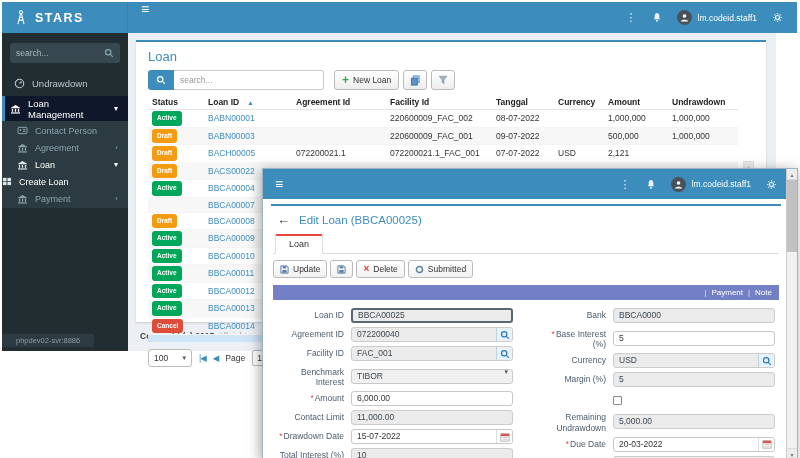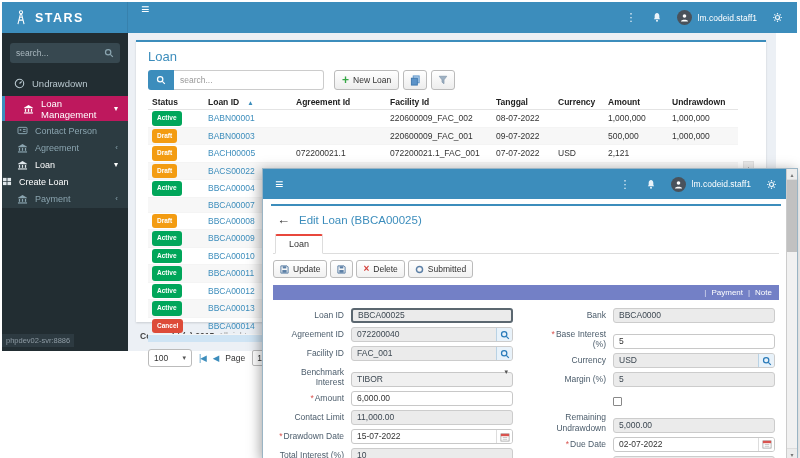--- a/index.html
+++ b/index.html
@@ -22,30 +22,30 @@
   .mw-body{position:relative;display:flex;height:318px}
   .sidebar{position:relative;width:126px;height:318px;background:#222d32;flex:none}
   .sb-search{margin:10px 8px 8px 8px;height:20px;background:#374850;border-radius:3px;display:flex;align-items:center;padding:0 6px}
   .sb-search input{flex:1;min-width:0;background:transparent;border:0;outline:none;color:#ccc;font-size:8.5px;font-family:inherit}
   .sb-search input::placeholder{color:#aab8bf}
   .sb-search .icon{color:#8aa4af}
   .sb-menu{margin-top:4px}
   .sb-item{display:flex;align-items:center;gap:7px;color:#b8c7ce;font-size:9.5px;cursor:pointer}
   .sb-item .icon{color:#b8c7ce;flex:none}
   .sb-item.lv0{height:25px;padding-left:12px}
-  .sb-item.active{border-left:3px solid #3c8dbc;padding-left:18px;color:#fff;background:#be185d}
+  .sb-item.active{border-left:3px solid #3c8dbc;padding-left:5px;color:#fff;background:#0f172a}
   .sb-item.active .icon{color:#fff}
   .sb-sub{background:#2c3b41;padding:1px 0}
   .sb-item.lv1{height:17px;padding-left:15px;color:#8aa4af;font-size:9px}
   .sb-item.lv1 .icon{color:#8aa4af}
   .sb-item.lv2{height:17px;font-size:9px}
   .sb-item.bright{color:#fff}
   .sb-item.bright .icon{color:#dfe6ea}
   .chev{margin-left:auto;margin-right:10px;font-size:8px;color:inherit}
-  .server-chip{position:absolute;left:0;bottom:4px;background:#2d3a41;color:#8e9ba4;font-size:7.5px;padding:2px 4px}
+  .server-chip{position:absolute;left:0;bottom:4px;background:#2d3a41;color:#8e9ba4;font-size:7.5px;padding:2px 14px}
 
   .content{width:648px;height:318px;background:#ecf0f5;flex:none}
   .box{position:relative;margin:7px 10px 0 8px;background:#fff;border-top:2px solid #3c8dbc;box-shadow:0 1px 2px rgba(0,0,0,.15);height:282px}
   .box-title{color:#3c8dbc;font-size:13px;font-weight:500;padding:7px 12px 6px}
   .toolbar{display:flex;align-items:center;padding:0 12px;height:20px}
   .search-btn{width:26px;height:20px;background:#3c8dbc;border-radius:3px 0 0 3px;display:flex;align-items:center;justify-content:center;color:#fff;cursor:pointer}
   .search-input{width:150px;height:20px;border:1px solid #ccc;border-left:0;border-radius:0 3px 3px 0;font-size:8.5px;padding:0 6px;outline:none;color:#333;font-family:inherit}
   .search-input::placeholder{color:#999}
   .btn{height:20px;border:1px solid #bbb;border-radius:3px;background:linear-gradient(#fff,#ededed);display:flex;align-items:center;gap:4px;padding:0 7px;font-size:8.5px;color:#333;cursor:pointer}
   .btn.sm{width:24px;justify-content:center;padding:0}
@@ -99,21 +99,21 @@
   .xm{color:#d43f3a;font-weight:bold;font-size:10px;line-height:1}
   .ring-ic{color:#3c8dbc}
   .band{height:15px;background:#7380c6;display:flex;align-items:center;justify-content:flex-end;gap:5px;padding-right:7px}
   .band .bsep{color:rgba(255,255,255,.75);font-size:8px}
   .band .blink{color:#fff;font-size:8px}
 
   .form{display:grid;grid-template-columns:1fr 1fr;column-gap:26px;padding:8px 4px 0}
   .frow{display:flex;margin-bottom:4px;min-height:15px}
   .flabel{width:74px;flex:none;text-align:right;font-size:8.5px;color:#4b5c6b;line-height:1.2;padding-top:2px;padding-right:7px}
   .req{color:#d9534f;margin-right:1px}
-  .fctl{flex:1;position:relative;display:flex;align-items:flex-end}
+  .fctl{flex:1;position:relative;display:flex;align-items:center}
   .finput{flex:1;height:15px;border:1px solid #c8c8c8;border-radius:3px;background:#fff;font-size:8.5px;color:#333;padding:0 5px;line-height:13px;overflow:hidden;white-space:nowrap}
   .finput.ro{background:#ebebeb;border-color:#ccc;color:#3d4852}
   .finput.sel{background:#f0f0f0;color:#3d4852}
   .finput.focused{border:2px solid #5b6770;line-height:11px}
   .finput.padr{padding-right:19px}
   .caret{position:absolute;right:5px;top:3px;font-size:7px;color:#555;pointer-events:none}
   .lk{position:absolute;right:1px;top:1px;width:16px;height:13px;background:#e8f2fa;border-left:1px solid #b9d2e4;border-radius:0 2px 2px 0;display:flex;align-items:center;justify-content:center;color:#2b7bb9;cursor:pointer}
   .cal{position:absolute;right:1px;top:1px;width:16px;height:13px;background:#fff;border-left:1px solid #ddd;border-radius:0 2px 2px 0;display:flex;align-items:center;justify-content:center;cursor:pointer}
   .cb{width:9px;height:9px;border:1px solid #888;border-radius:1px;background:#fff;margin-top:3px;display:inline-block;cursor:pointer}
 </style>
@@ -670,21 +670,21 @@
               </div>
               <div class="frow">
                 <label class="flabel">Remaining Undrawdown</label>
                 <div class="fctl">
                   <div class="finput ro">5,000.00</div>
                 </div>
               </div>
               <div class="frow">
                 <label class="flabel"><span class="req">*</span>Due Date</label>
                 <div class="fctl">
-                  <div class="finput padr">02-07-2022</div>
+                  <div class="finput padr">20-03-2022</div>
                   <span class="cal">
                     <svg width="10" height="10" viewBox="0 0 11 11">
                       <rect x="1" y="2" width="9" height="8" fill="#fff" stroke="#999" stroke-width="0.8"></rect>
                       <rect x="1" y="2" width="9" height="2.6" fill="#d9534f"></rect>
                       <path d="M3 6 H8 M3 8 H8" stroke="#bbb" stroke-width="0.9"></path>
                     </svg>
                   </span>
                 </div>
               </div>
               <div class="frow">

